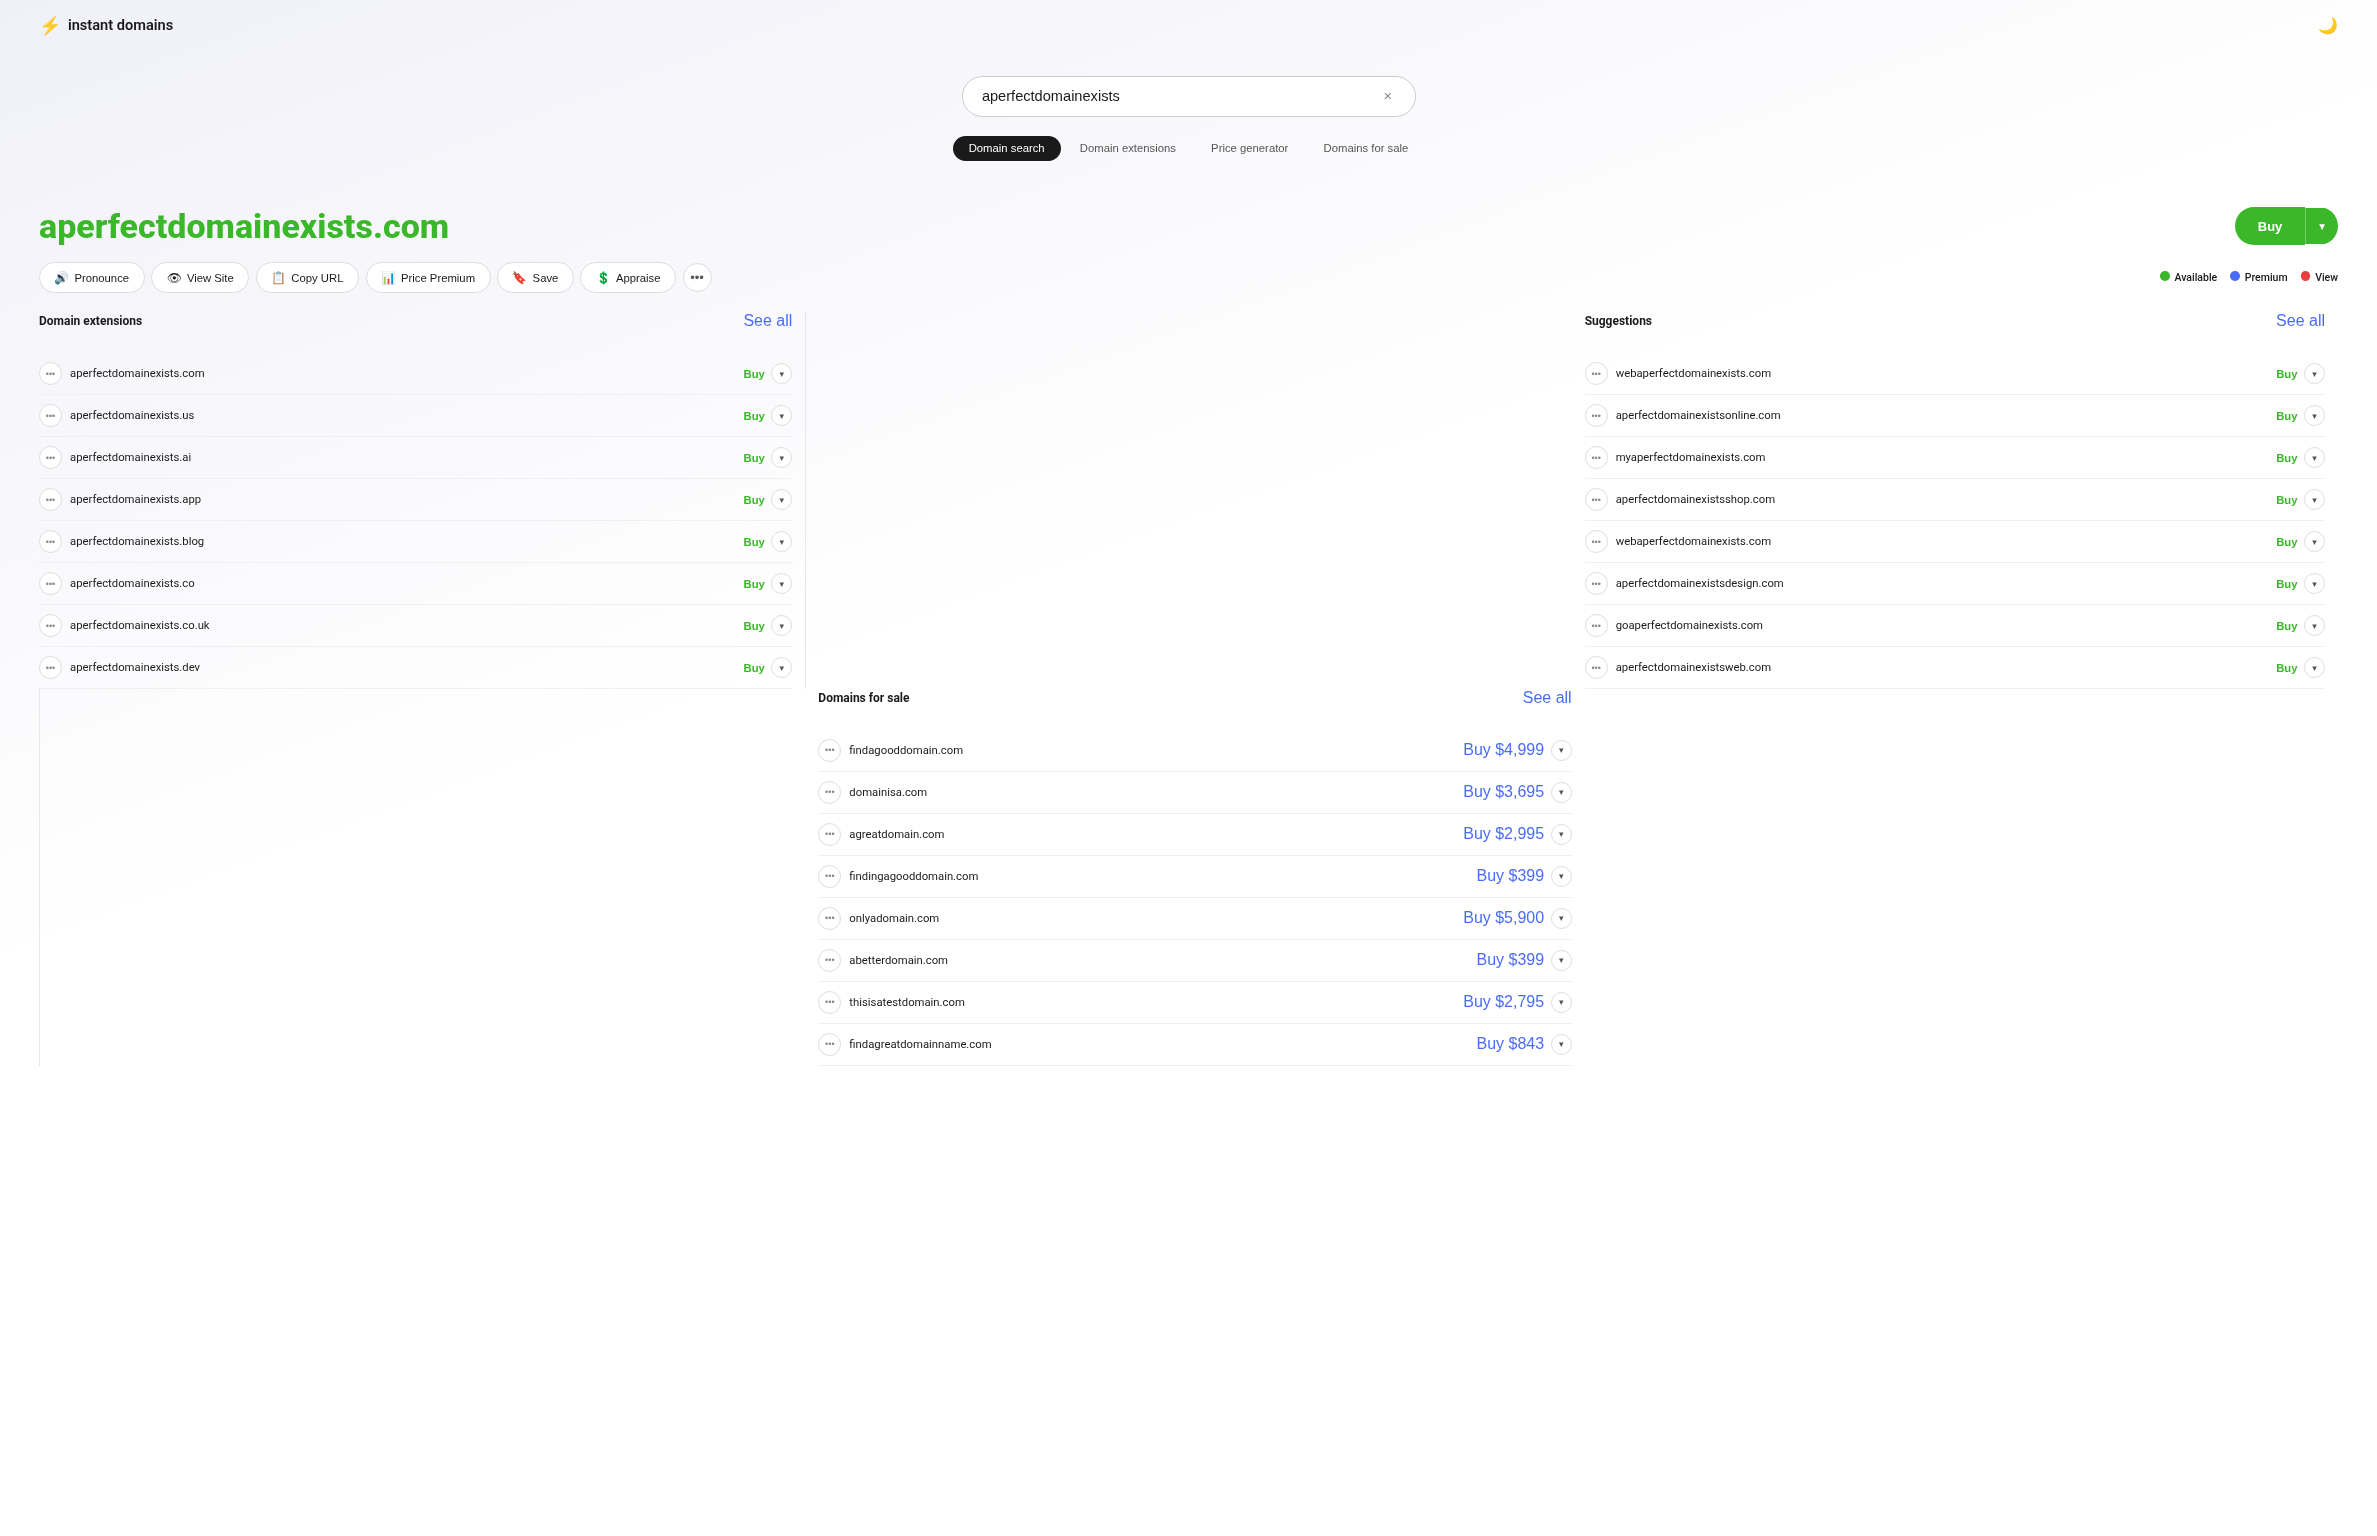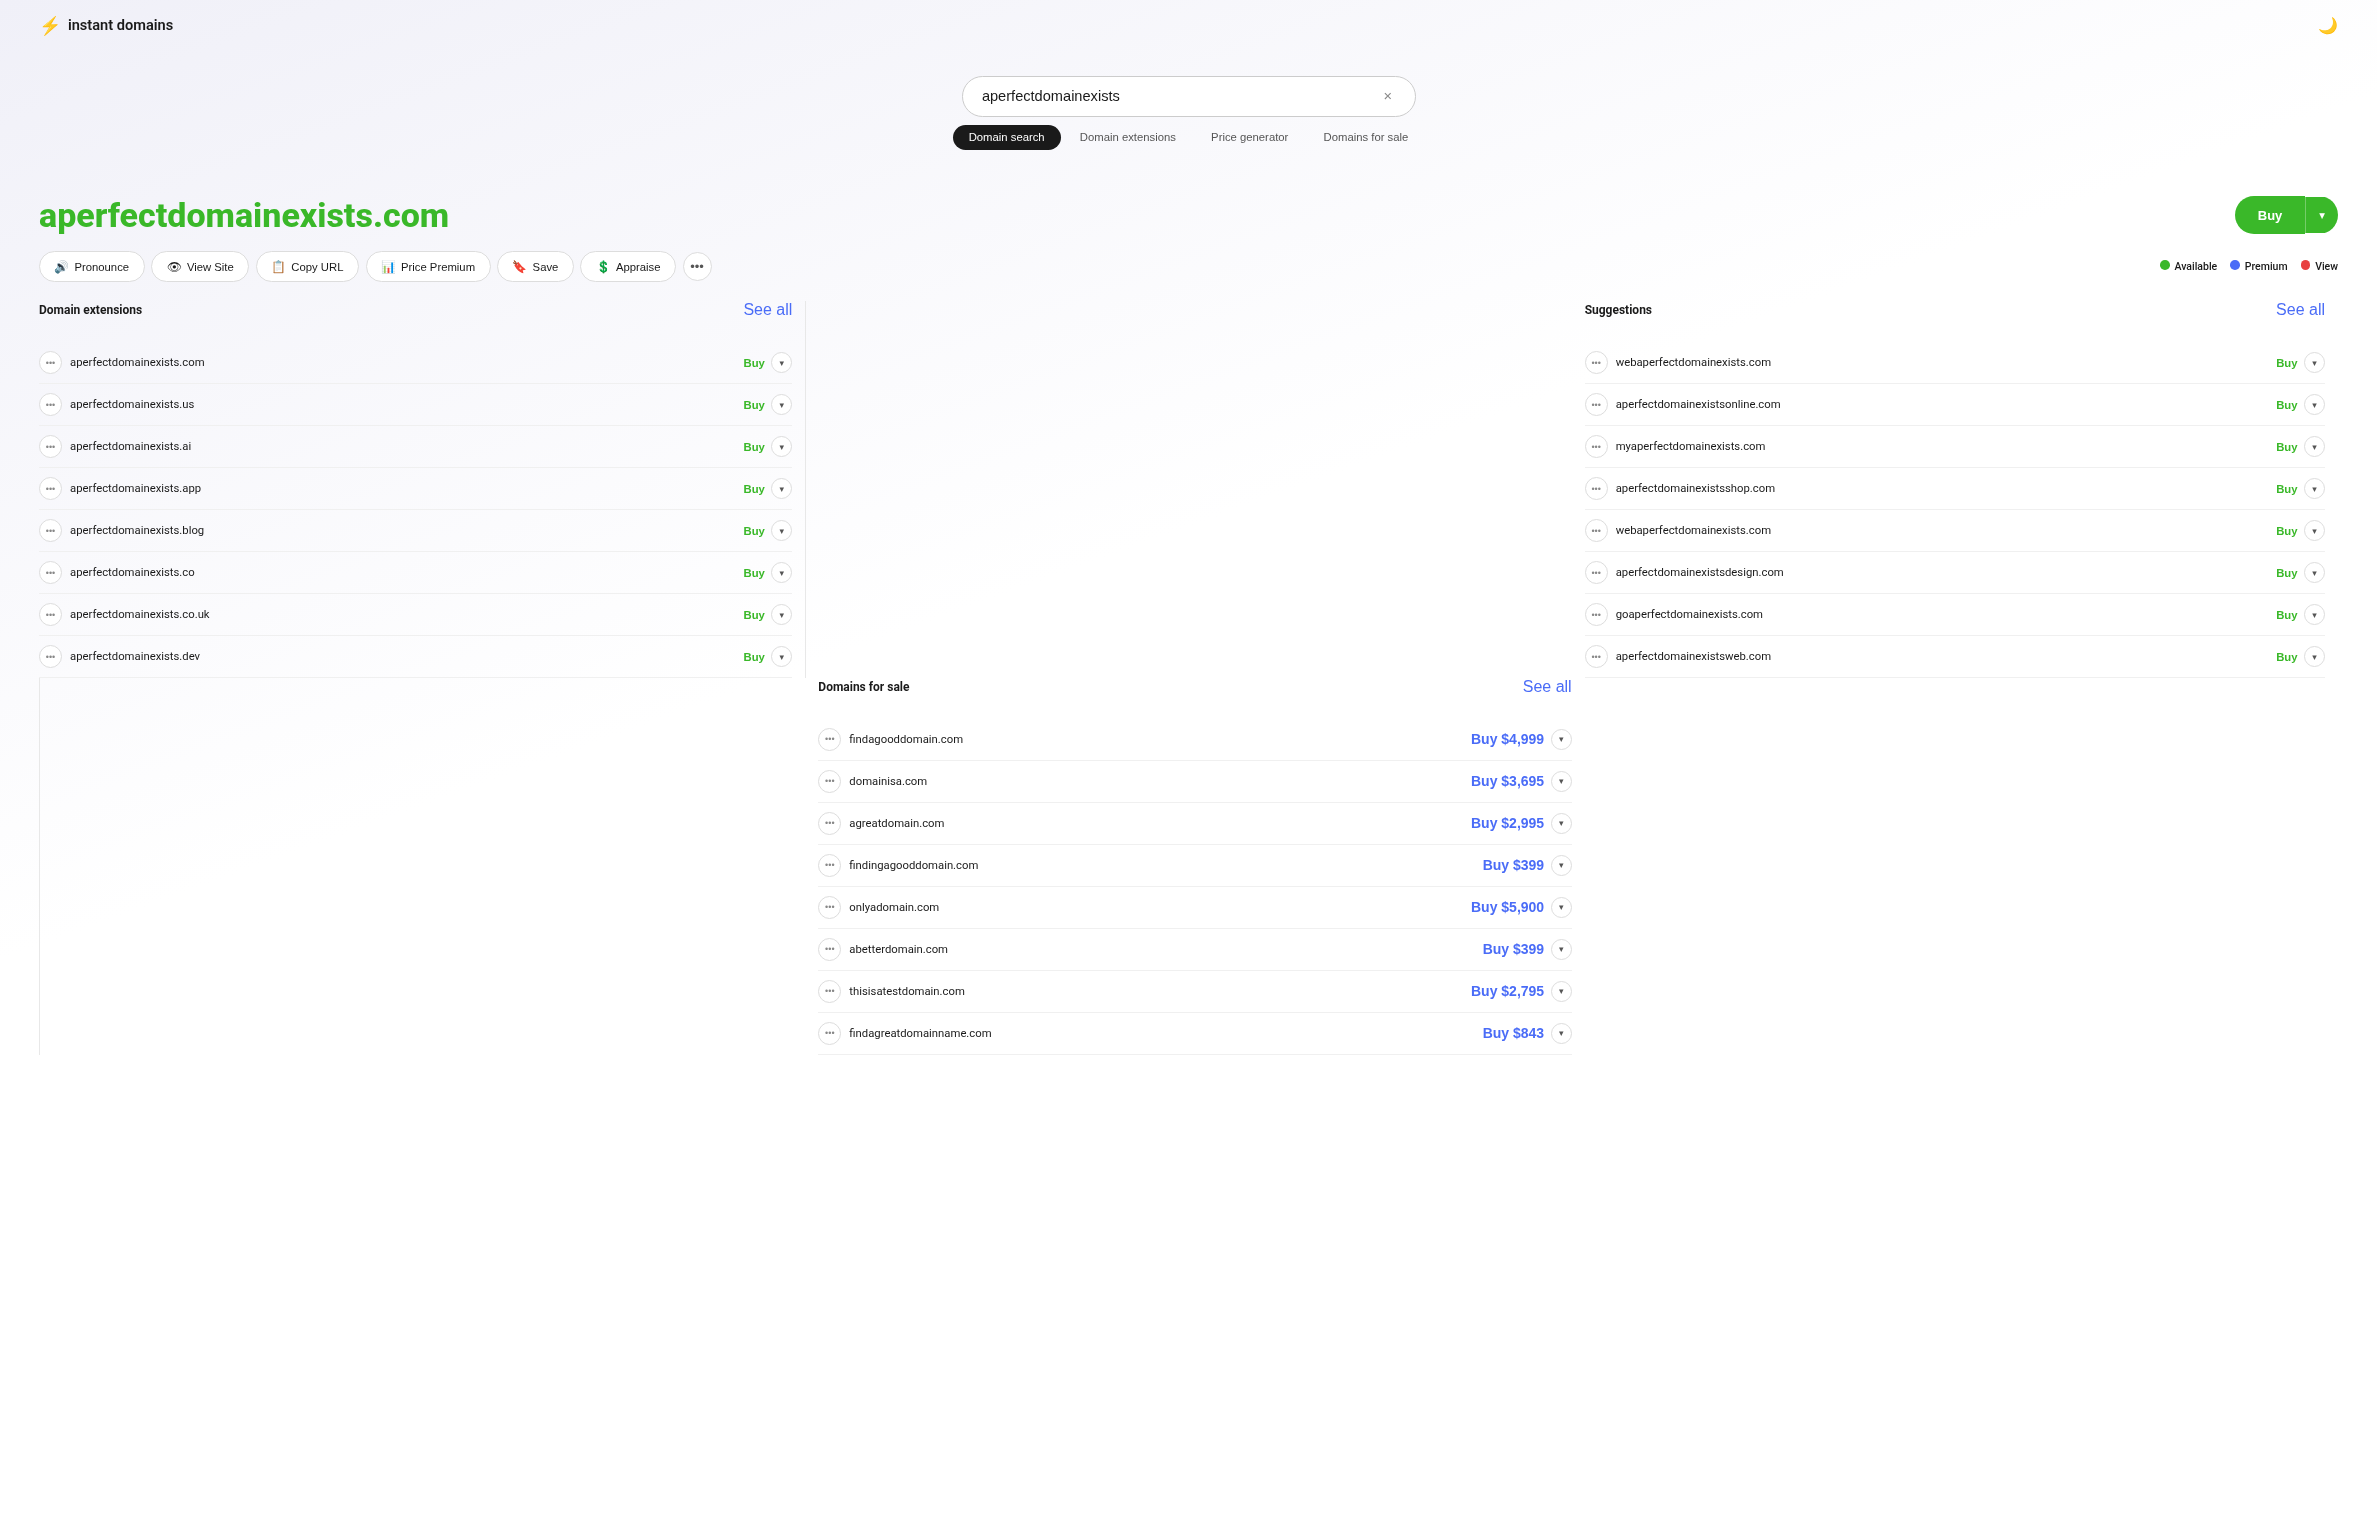--- a/index.html
+++ b/index.html
@@ -69,21 +69,21 @@
       color: #888;
       font-size: 14.6px;
       padding: 0 3.2px;
     }
 
     
     .tab-nav {
       display: flex;
       align-items: center;
       gap: 3.2px;
-      margin-top: 8px;
+      margin-top: 19px;
     }
     .tab-btn {
       padding: 6.5px 16px;
       border-radius: 16px;
       border: none;
       cursor: pointer;
       font-size: 11.3px;
       font-weight: 500;
       background: transparent;
       color: #555;
@@ -266,22 +266,22 @@
     }
     .buy-green {
       font-size: 11.3px;
       font-weight: 600;
       color: #3ab829;
       cursor: pointer;
       background: none;
       border: none;
     }
     .buy-blue {
-      font-size: 14px;
-      font-weight: 700;
+      font-size: 16px;
+      font-weight: 400;
       color: #4a6cf7;
       cursor: pointer;
       background: none;
       border: none;
     }
     .expand-btn {
       width: 21px;
       height: 21px;
       border-radius: 50%;
       border: 1.2px solid #ddd;

